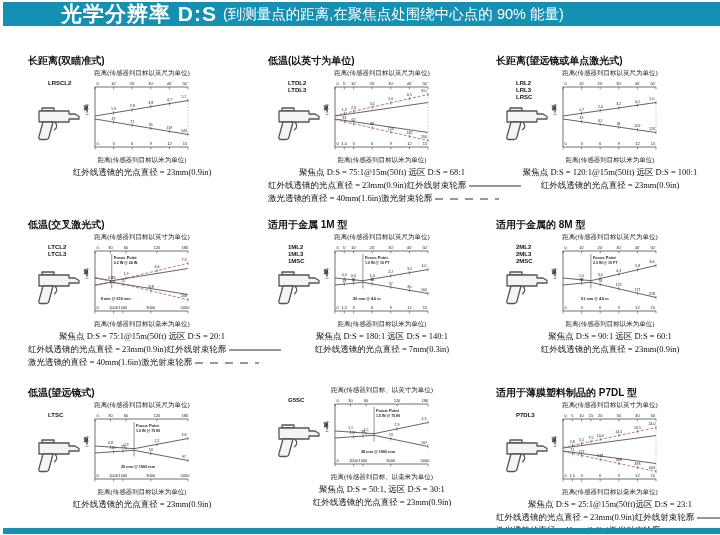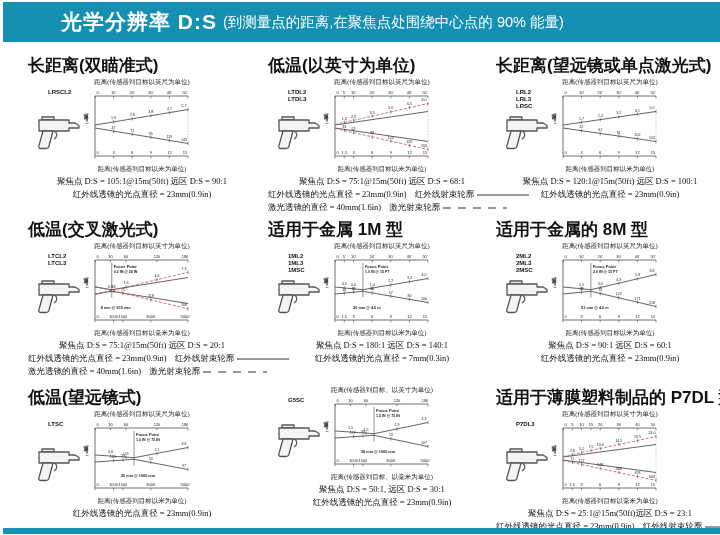--- a/index.html
+++ b/index.html
@@ -1,39 +1,39 @@
 <!DOCTYPE html>
 <html><head>
 <meta charset="utf-8">
 <style>
   html,body{margin:0;padding:0;}
   body{width:720px;height:535px;background:#fff;overflow:hidden;position:relative;
        font-family:"Liberation Sans","DejaVu Sans",sans-serif;-webkit-font-smoothing:antialiased;}
   .page{position:absolute;inset:0;background:#fff;}
-  .header{position:absolute;left:3px;top:2px;right:0;height:40px;background:#1590b2;color:#fff;
+  .header{position:absolute;left:3px;top:2px;right:0;height:24px;background:#1590b2;color:#fff;
           display:flex;align-items:center;padding-left:58px;box-sizing:border-box;white-space:nowrap;}
   .header .t1{font-size:21px;font-weight:bold;letter-spacing:1px;}
   .header .t2{font-size:14.5px;font-weight:normal;margin-left:6px;}
   .footer{position:absolute;left:3px;right:0;bottom:1px;height:6px;background:#1590b2;}
   .grid{position:absolute;top:42px;left:0;right:0;padding:12px 0 0 28px;
         display:grid;grid-template-columns:240px 228px 224px;grid-template-rows:164px 168px 155px;}
   .panel{position:relative;overflow:visible;}
-  .ptitle{font-size:17px;font-weight:bold;color:#111;white-space:nowrap;margin:0 0 1px 0;}
+  .ptitle{font-size:10px;font-weight:bold;color:#111;white-space:nowrap;margin:0 0 1px 0;}
   .cap{font-family:"Liberation Serif","DejaVu Serif",serif;font-size:6.5px;color:#222;
        margin-left:34px;width:160px;text-align:center;white-space:nowrap;}
   .chart-block{position:relative;height:78px;}
   .models{position:absolute;left:20px;top:2px;font-size:6px;font-weight:bold;color:#111;line-height:1.15;}
   .gun{position:absolute;left:8px;top:20px;}
   .ylab{position:absolute;left:56px;top:26px;font-size:5px;color:#333;
         writing-mode:vertical-rl;transform:rotate(180deg);font-family:"Liberation Serif","DejaVu Serif",serif;}
   .csvg{position:absolute;left:64px;top:0;}
   .specs{width:228px;text-align:center;margin-top:1px;}
   .spec{font-family:"Liberation Serif","DejaVu Serif",serif;font-size:8.5px;color:#111;
         white-space:nowrap;line-height:1.5;}
-  .legend{margin-left:8px;}
+  .legend{}
   .legend svg{vertical-align:middle;margin-left:3px;}
   svg text{font-family:"Liberation Sans","DejaVu Sans",sans-serif;}
 </style>
 </head>
 <body>
 
 <div class="page">
   <div class="header" style="background: rgb(21, 144, 178);">
     <span class="t1">光学分辨率 D:S</span>
     <span class="t2">(到测量点的距离,在聚焦点处围绕中心点的 90% 能量)</span>
@@ -104,21 +104,20 @@
             <line x1="58.8" y1="48.5" x2="58.8" y2="52.099999999999994" stroke="#333" stroke-width="0.5"></line>
             <text x="58.8" y="47.699999999999996" font-size="3.6" text-anchor="middle" fill="#222">95</text>
             <line x1="77.4" y1="51.6" x2="77.4" y2="55.199999999999996" stroke="#333" stroke-width="0.5"></line>
             <text x="77.4" y="50.8" font-size="3.6" text-anchor="middle" fill="#222">119</text>
             <line x1="96" y1="54.7" x2="96" y2="58.3" stroke="#333" stroke-width="0.5"></line>
             <text x="92" y="53.9" font-size="3.6" text-anchor="middle" fill="#222">143</text>
           </svg>
     </div>
     <div class="cap">距离(传感器到目标以米为单位)</div>
     <div class="specs">
-          <div class="spec"><span>聚焦点 D:S = 105:1@15m(50ft)  远区 D:S = 90:1</span></div>
           <div class="spec"><span>红外线透镜的光点直径 = 23mm(0.9in)</span></div>
         </div>
   </div>
 
   <div class="panel">
     <div class="ptitle">低温(以英寸为单位)</div>
     <div class="cap">距离(传感器到目标以英尺为单位)</div>
     <div class="chart-block">
       <div class="models">
             <div>LTDL2</div>

